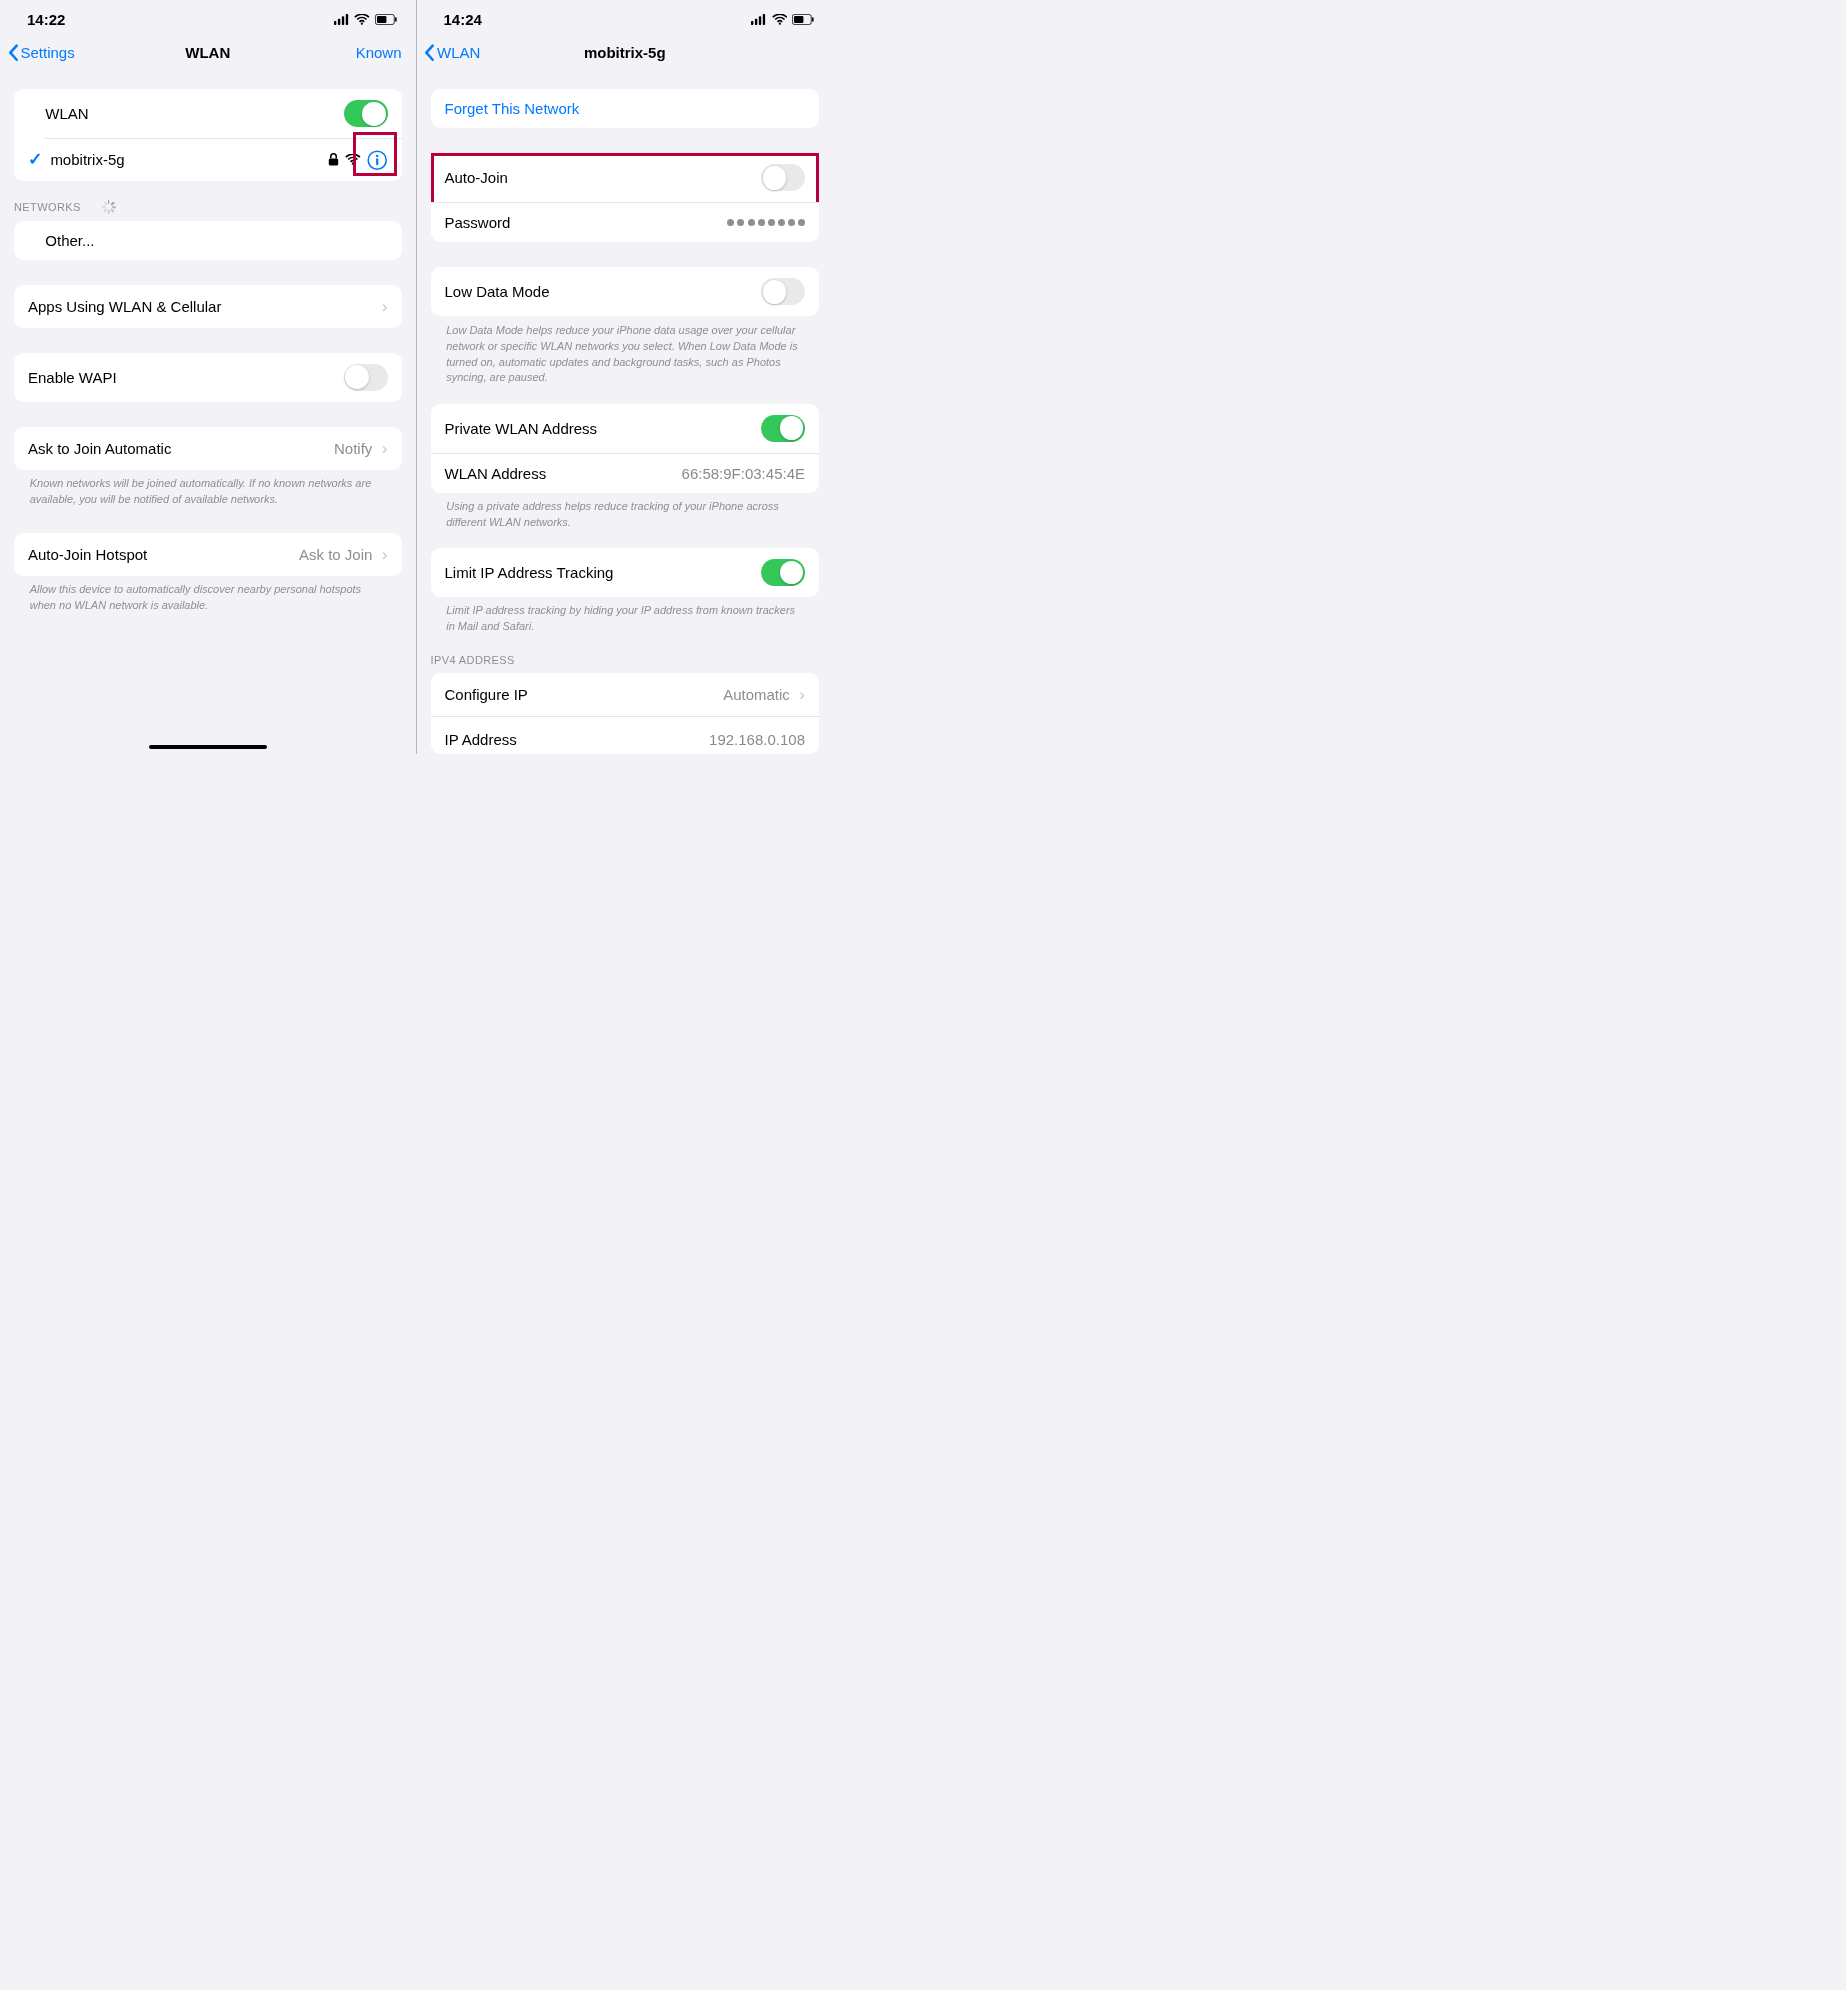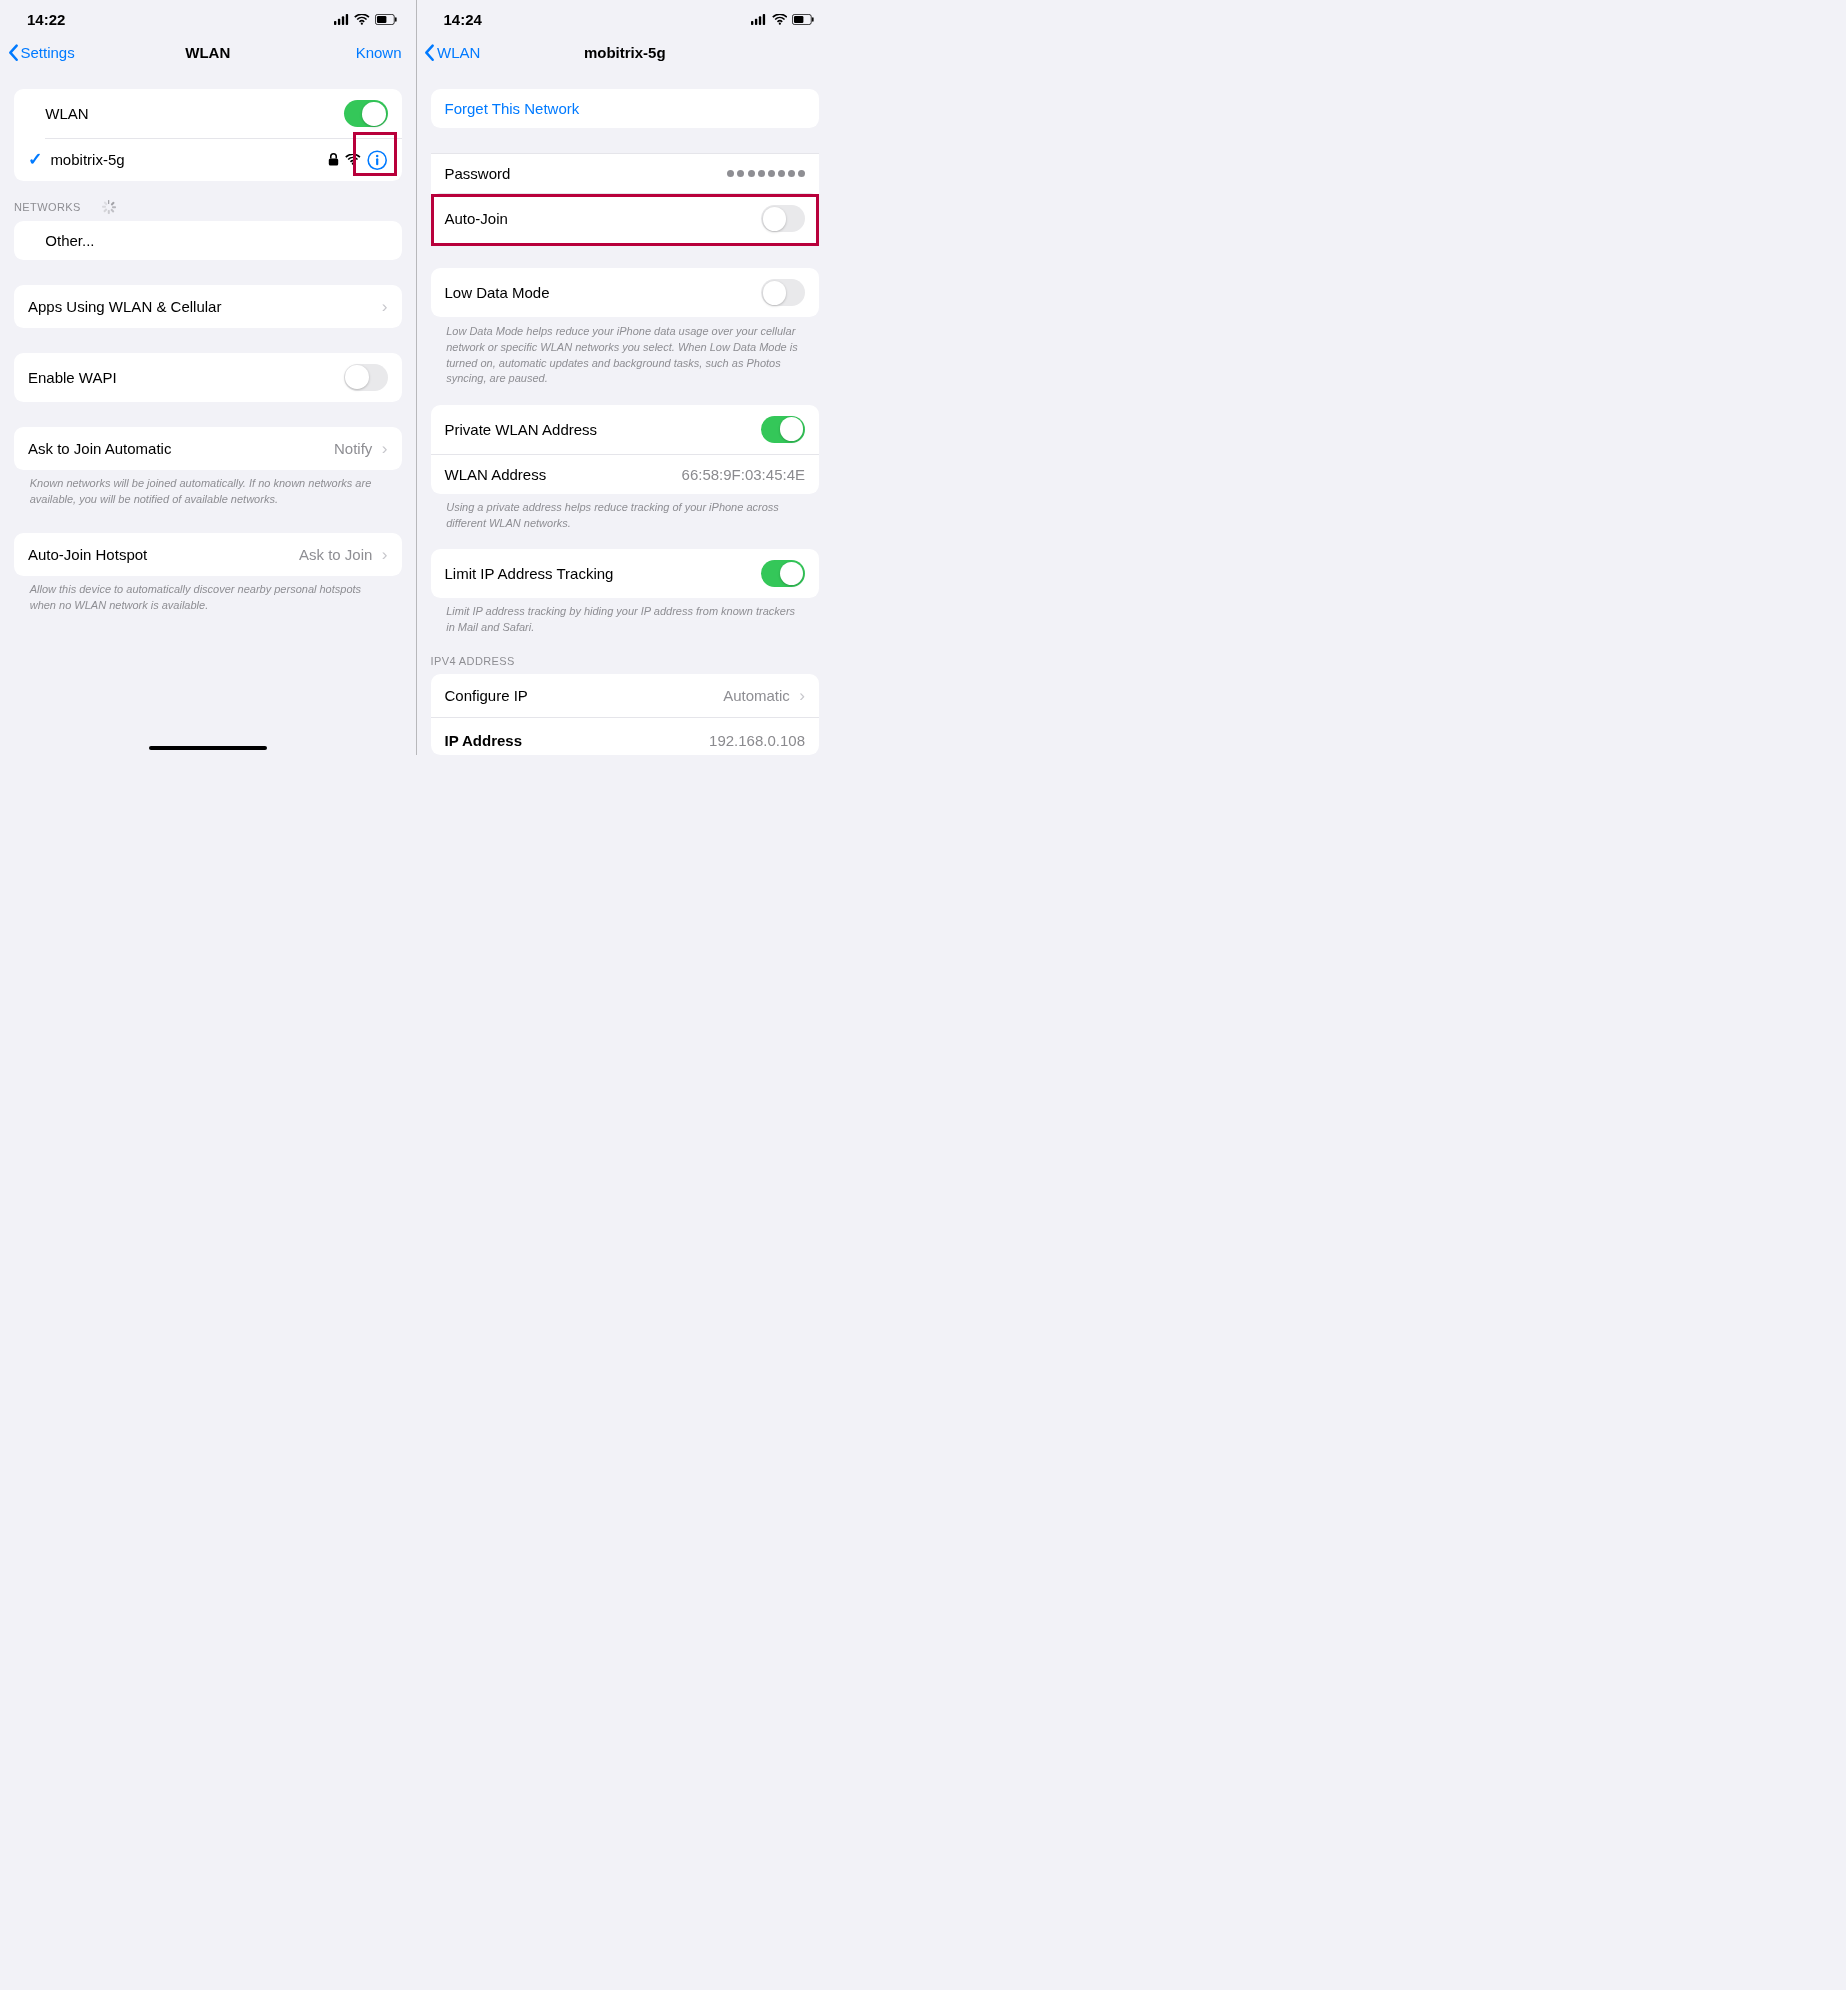--- a/index.html
+++ b/index.html
@@ -370,40 +370,40 @@
         <div class="row">
           <span class="forget-link">Forget This Network</span>
         </div>
       </div>
     </div>
 
     <div class="gap"></div>
 
     <div class="group" style="position:relative;">
       <div class="card" style="overflow:visible;">
+        <div class="row" style="position:relative;border-radius:9.4px 9.4px 0 0;background:#fff;">
+          <span class="row-label">Auto-Join</span>
+          <div class="switch off">
+              <div class="knob"></div>
+            </div>
+          <div class="highlight-box highlight-autojoin"></div>
+        </div>
         <div class="row" style="border-top:0.8px solid #e5e5ea;background:#fff;border-radius:0 0 9.4px 9.4px;">
           <span class="row-label">Password</span>
           <div class="dots">
             <div class="d"></div>
               <div class="d"></div>
               <div class="d"></div>
               <div class="d"></div>
               <div class="d"></div>
               <div class="d"></div>
               <div class="d"></div>
               <div class="d"></div>
           </div>
         </div>
-        <div class="row" style="position:relative;border-radius:9.4px 9.4px 0 0;background:#fff;">
-          <span class="row-label">Auto-Join</span>
-          <div class="switch off">
-              <div class="knob"></div>
-            </div>
-          <div class="highlight-box highlight-autojoin"></div>
-        </div>
       </div>
     </div>
 
     <div class="gap"></div>
 
     <div class="group">
       <div class="card">
         <div class="row">
           <span class="row-label">Low Data Mode</span>
           <div class="switch off">
@@ -449,21 +449,21 @@
     <div class="section-header">IPV4 ADDRESS</div>
 
     <div class="group">
       <div class="card">
         <div class="row">
           <span class="row-label">Configure IP</span>
           <span class="row-value">Automatic</span>
           <span class="chevron">›</span>
         </div>
         <div class="row" style="padding-bottom:3.1px;">
-          <span class="row-label" style="font-weight:700;">IP Address</span>
+          <span class="row-label" style="font-weight:400;">IP Address</span>
           <span class="row-value-dark">192.168.0.108</span>
         </div>
       </div>
     </div>
 
   </div>
 
 </div>
 
 

